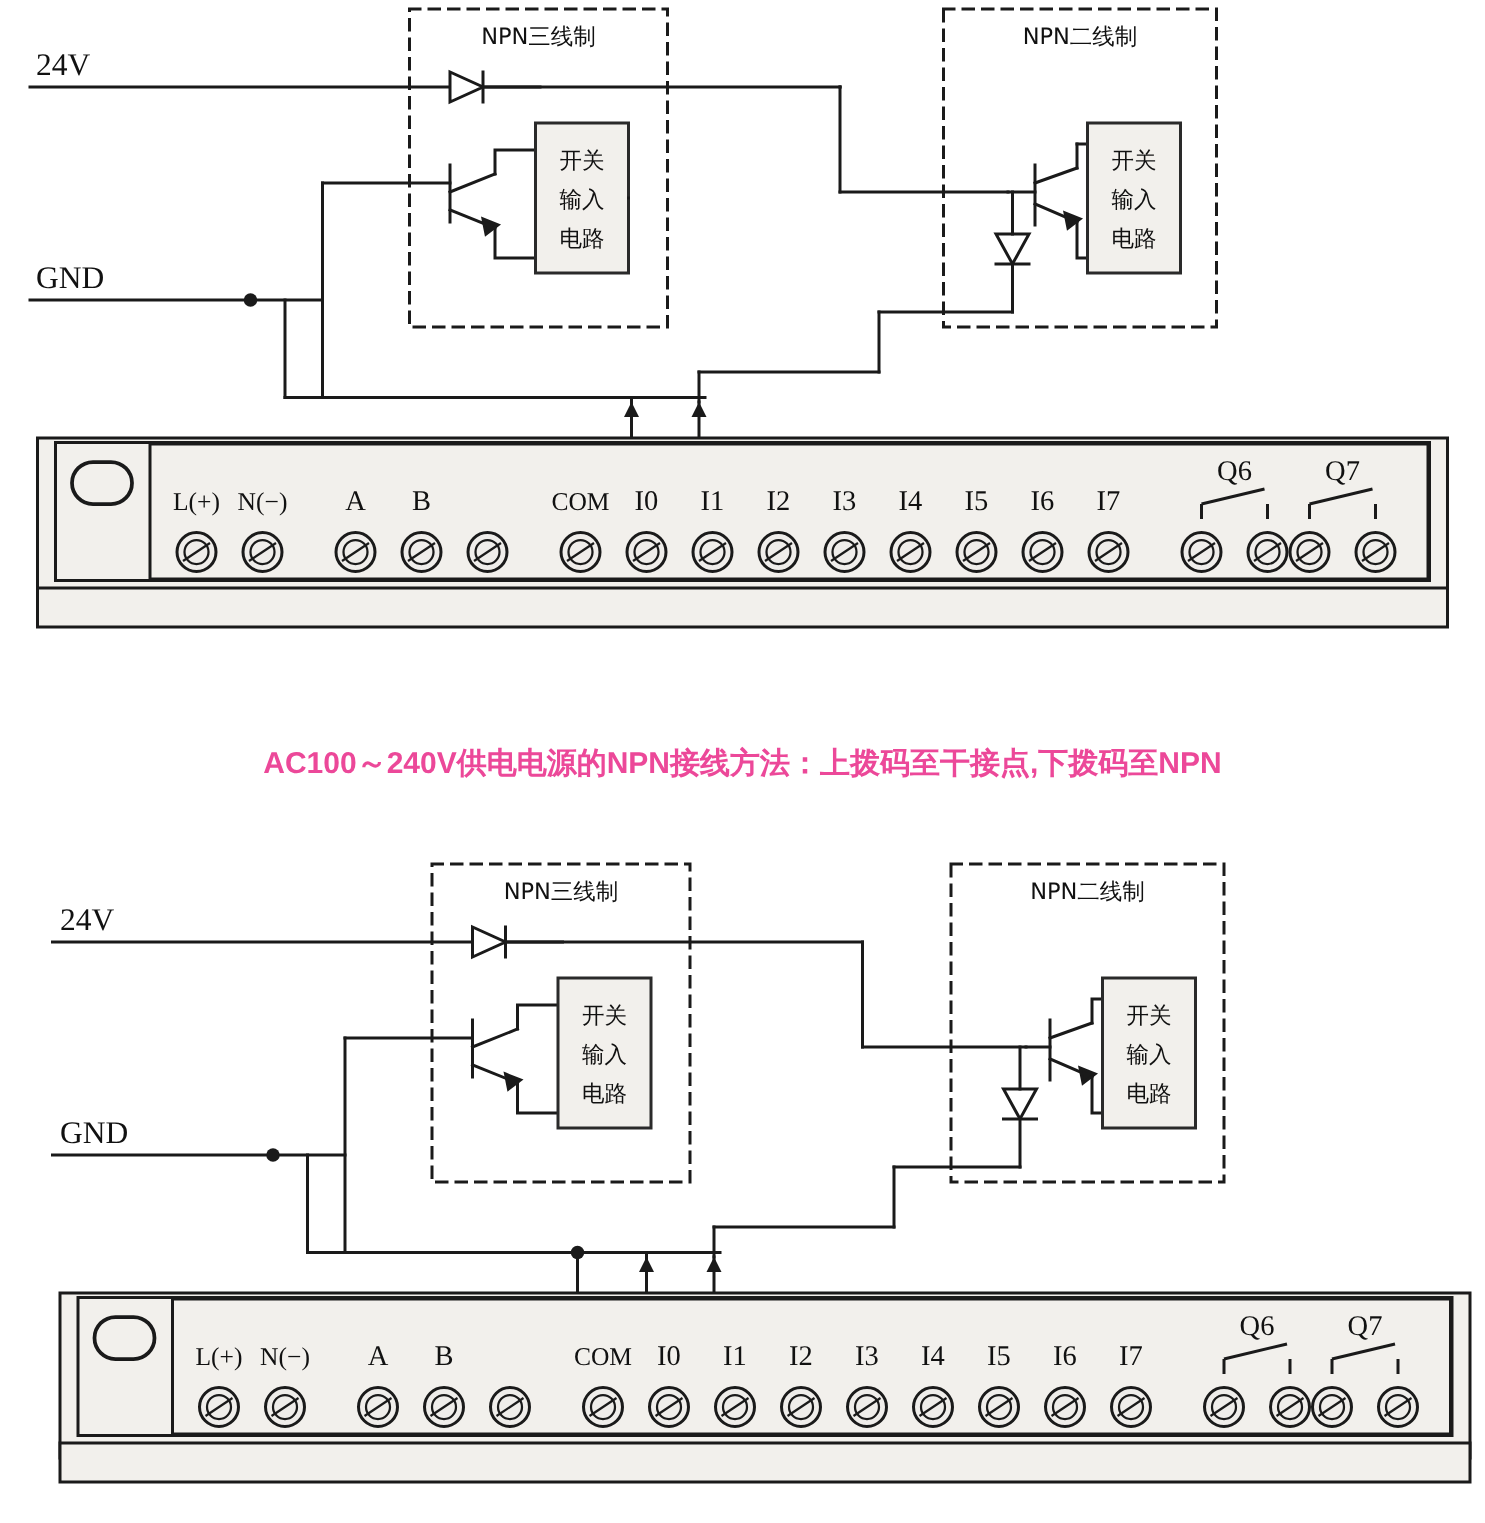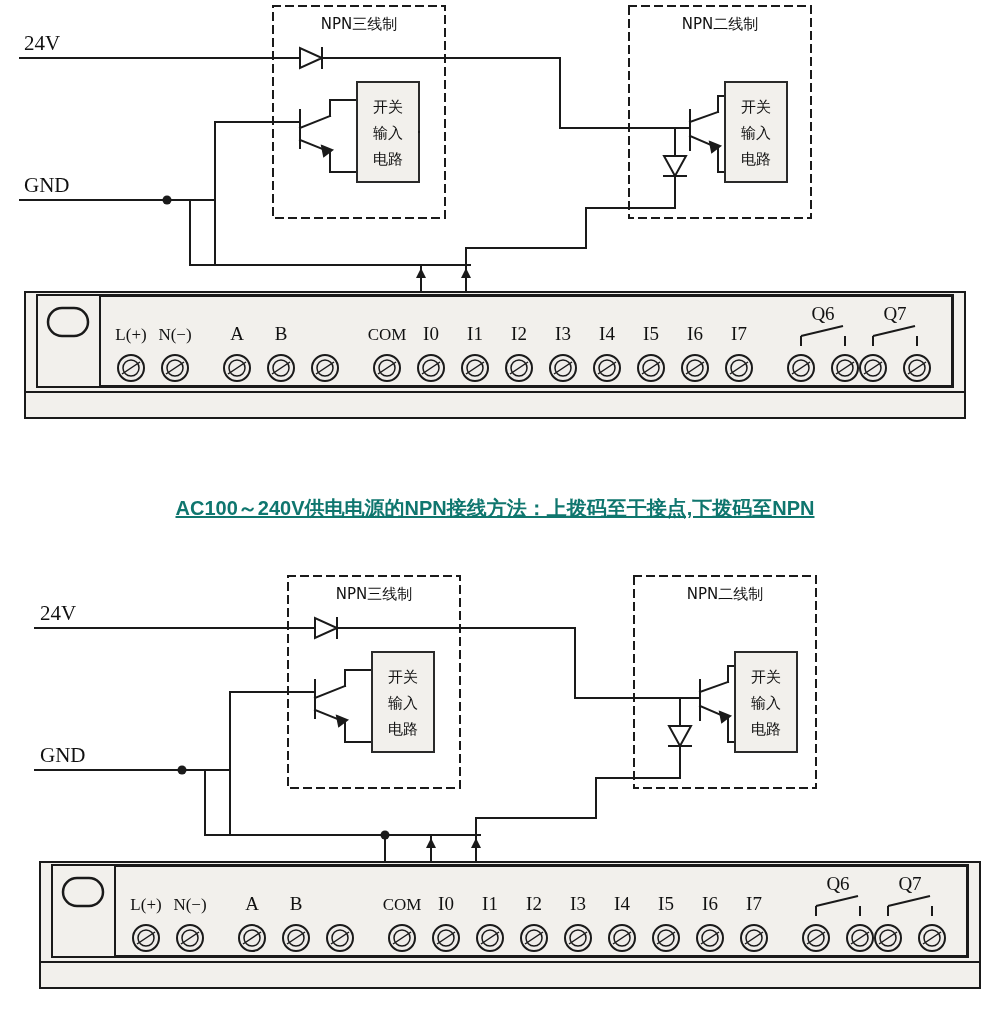--- a/index.html
+++ b/index.html
@@ -7,23 +7,22 @@
     width:990px;height:1015px;position:relative;overflow:hidden;
     font-family:"Liberation Serif", serif;
     color:#1a1a1a;
   }
   .diagram{position:absolute;left:0;width:990px;}
   .d1{top:0;height:440px;}
   .d2{top:560px;height:455px;}
   .caption{
     position:absolute;left:0;top:495px;width:990px;text-align:center;
     font-family:"Liberation Sans", sans-serif;
-    font-weight:bold;font-size:20px;color:#0f766e;
+    font-weight:bold;font-size:20px;color:#ec4899;
     letter-spacing:0px;
-    text-decoration:underline;
   }
   svg{display:block;}
   .lbl{font-family:"Liberation Serif", serif;}
   .cn{font-family:"DejaVu Sans", sans-serif;}
 </style>
 </head>
 <body>
 
 <div class="diagram d1">
   <svg width="990" height="440" viewBox="0 0 990 440" xmlns="http://www.w3.org/2000/svg">

